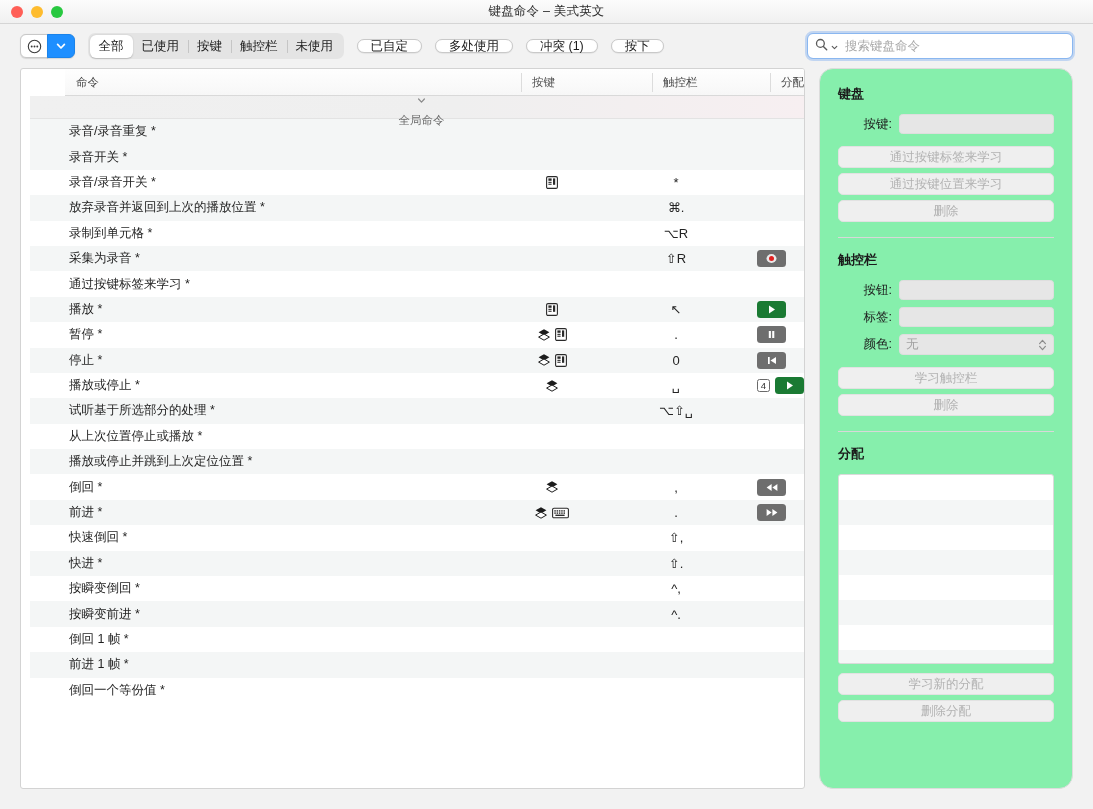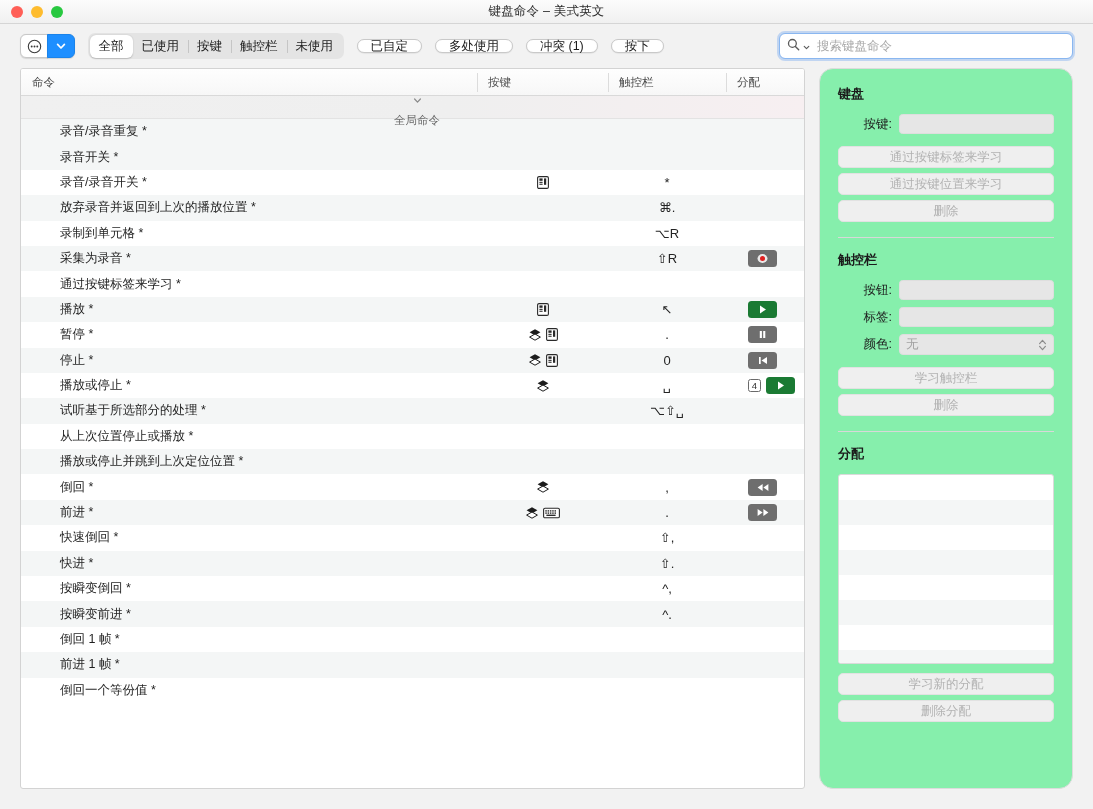--- a/index.html
+++ b/index.html
@@ -98,21 +98,21 @@
     height: 14px;
     padding: 0 13px;
     font-size: 12.5px; color: #1c1c1c;
     display: flex; align-items: center;
     box-shadow: 0 0.5px 1px rgba(0,0,0,.1);
     white-space: nowrap;
   }
 
   #search-wrap {
     margin-left: auto;
-    width: 294px; height: 26px;
+    width: 266px; height: 26px;
     background: #ffffff;
     border: 1px solid #a6c8f0;
     border-radius: 6px;
     display: flex; align-items: center;
     padding: 0 7px;
     outline: 3px solid rgba(70,140,240,.28);
     outline-offset: -1px;
     gap: 3px;
   }
   #search-input-text {
@@ -131,20 +131,21 @@
 
   
   #table-panel {
     flex: 1 1 auto;
     background: #ffffff;
     border: 1px solid #d3d3d3;
     border-radius: 3px;
     display: flex; flex-direction: column;
     overflow: hidden;
     min-width: 0;
+    align-items: flex-end;
   }
   #thead {
     display: flex;
     height: 27px;
     background: linear-gradient(#fefefe,#f7f7f7);
     border-bottom: 1px solid #d9d9d9;
     flex: 0 0 27px;
   }
   .th {
     font-size: 11.5px; color: #4a4a4a;

